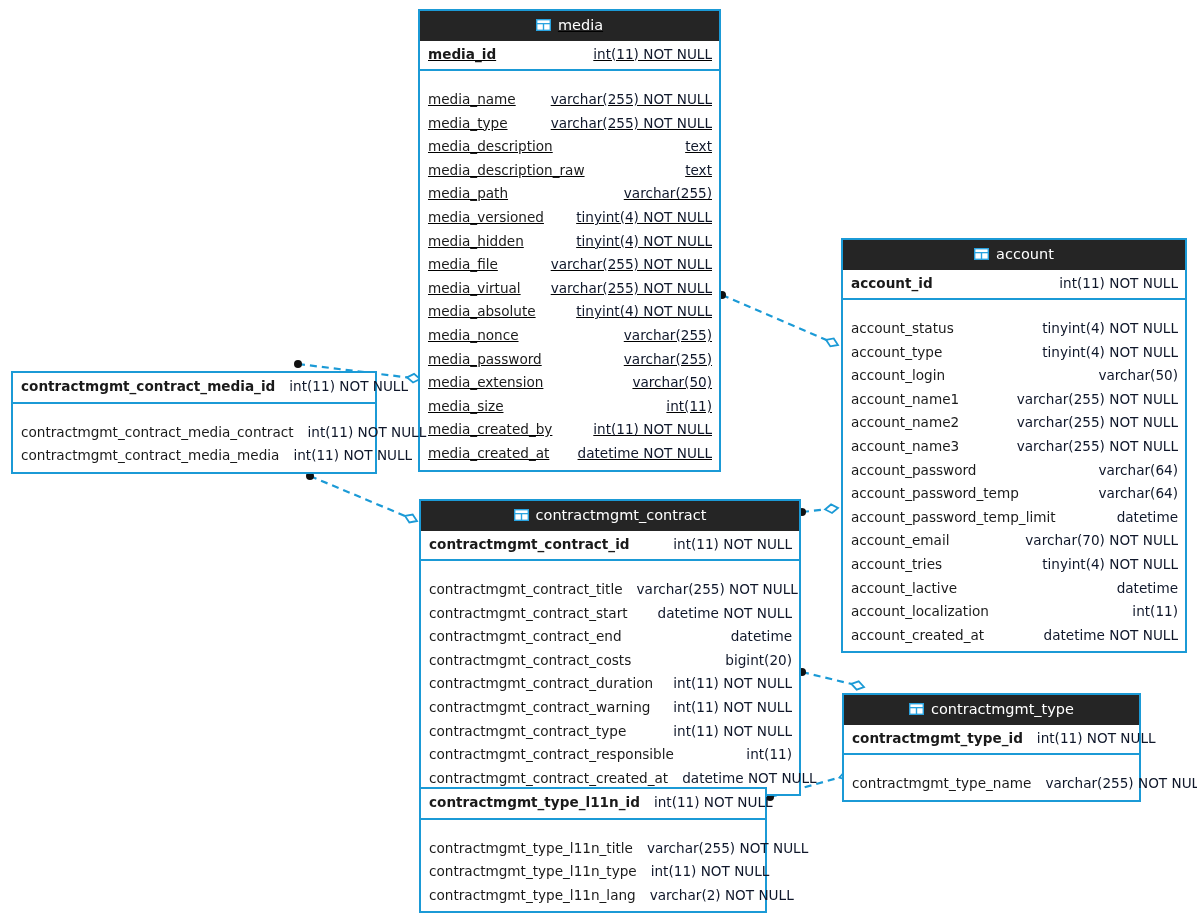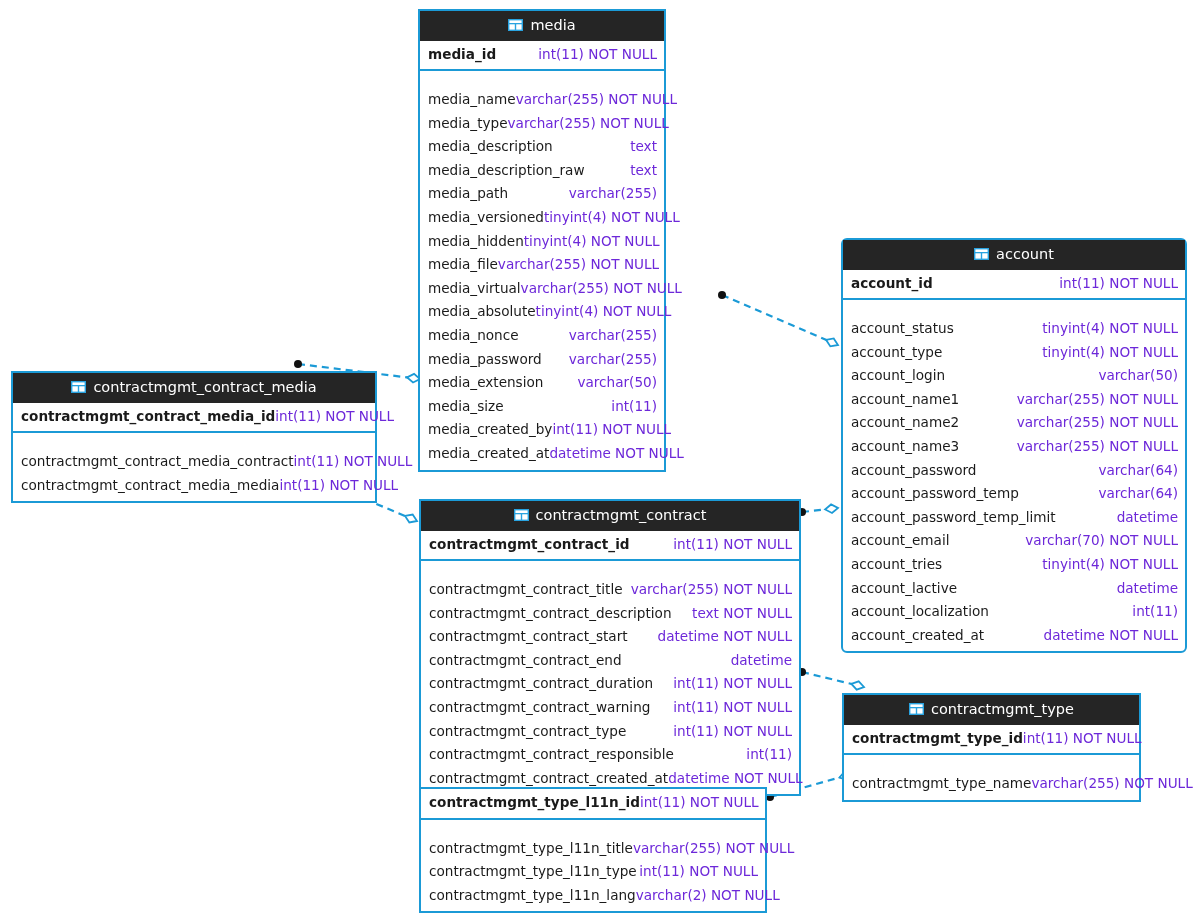--- a/index.html
+++ b/index.html
@@ -60,41 +60,42 @@
   .pk-row {
     border-bottom: 2px solid #1b9ad6;
   }
   .rows {
     padding: 17px 0 4px;
   }
   .row {
     display: flex;
     align-items: baseline;
     justify-content: space-between;
+    gap: 14px;
     font-size: 13.6px;
     line-height: 1;
     padding: 5px 7px 5px 8px;
     color: #1a1a1a;
     white-space: nowrap;
   }
   .pk-row .row {
     font-weight: bold;
     padding-top: 7px;
     padding-bottom: 8px;
   }
   .row .col-type {
-    color: #6d28d9;
+    color: #0f172a;
     font-weight: normal;
     text-align: right;
   }
   .pk-row .row .col-type { font-weight: normal; }
 
   
-  #ent-media              { left: 418px;  top: 9px;   width: 248px; }
-  #ent-account            { left: 841px;  top: 238px; width: 346px; border-radius: 6px; }
+  #ent-media              { left: 418px;  top: 9px;   width: 303px; text-decoration: underline; }
+  #ent-account            { left: 841px;  top: 238px; width: 346px; }
   #ent-ccmedia            { left: 11px;   top: 371px; width: 366px; }
   #ent-contract           { left: 419px;  top: 476px; width: 382px; margin-top: 23px; }
   #ent-type               { left: 842px;  top: 693px; width: 299px; }
   #ent-typel11n           { left: 419px;  top: 787px; width: 348px; }
 </style>
 </head>
 <body>
 
 <div id="canvas">
 
@@ -289,31 +290,20 @@
           <span class="col-type">int(11)</span>
         </div>
         <div class="row">
           <span>account_created_at</span>
           <span class="col-type">datetime NOT NULL</span>
         </div>
       </div>
   </div>
 
   <div class="entity" id="ent-ccmedia">
-    <div class="entity-header">
-      <span class="tbl-icon">
-        <svg width="15" height="12" viewBox="0 0 15 12">
-          <rect x="0" y="0" width="15" height="12" fill="#29a3e0"></rect>
-          <rect x="1.4" y="1.4" width="12.2" height="2.6" fill="#ffffff"></rect>
-          <rect x="1.4" y="5.3" width="5.4" height="5.3" fill="#ffffff"></rect>
-          <rect x="8.2" y="5.3" width="5.4" height="5.3" fill="#ffffff"></rect>
-        </svg>
-      </span>
-      <span>contractmgmt_contract_media</span>
-    </div>
     <div class="pk-row">
       <div class="row">
         <span>contractmgmt_contract_media_id</span>
         <span class="col-type">int(11) NOT NULL</span>
       </div>
     </div>
     <div class="rows">
         <div class="row">
           <span>contractmgmt_contract_media_contract</span>
           <span class="col-type">int(11) NOT NULL</span>
@@ -342,30 +332,30 @@
         <span>contractmgmt_contract_id</span>
         <span class="col-type">int(11) NOT NULL</span>
       </div>
     </div>
     <div class="rows">
         <div class="row">
           <span>contractmgmt_contract_title</span>
           <span class="col-type">varchar(255) NOT NULL</span>
         </div>
         <div class="row">
-          <span>contractmgmt_contract_description</span>
-          <span class="col-type">text NOT NULL</span>
-        </div>
-        <div class="row">
           <span>contractmgmt_contract_start</span>
           <span class="col-type">datetime NOT NULL</span>
         </div>
         <div class="row">
           <span>contractmgmt_contract_end</span>
           <span class="col-type">datetime</span>
+        </div>
+        <div class="row">
+          <span>contractmgmt_contract_costs</span>
+          <span class="col-type">bigint(20)</span>
         </div>
         <div class="row">
           <span>contractmgmt_contract_duration</span>
           <span class="col-type">int(11) NOT NULL</span>
         </div>
         <div class="row">
           <span>contractmgmt_contract_warning</span>
           <span class="col-type">int(11) NOT NULL</span>
         </div>
         <div class="row">

